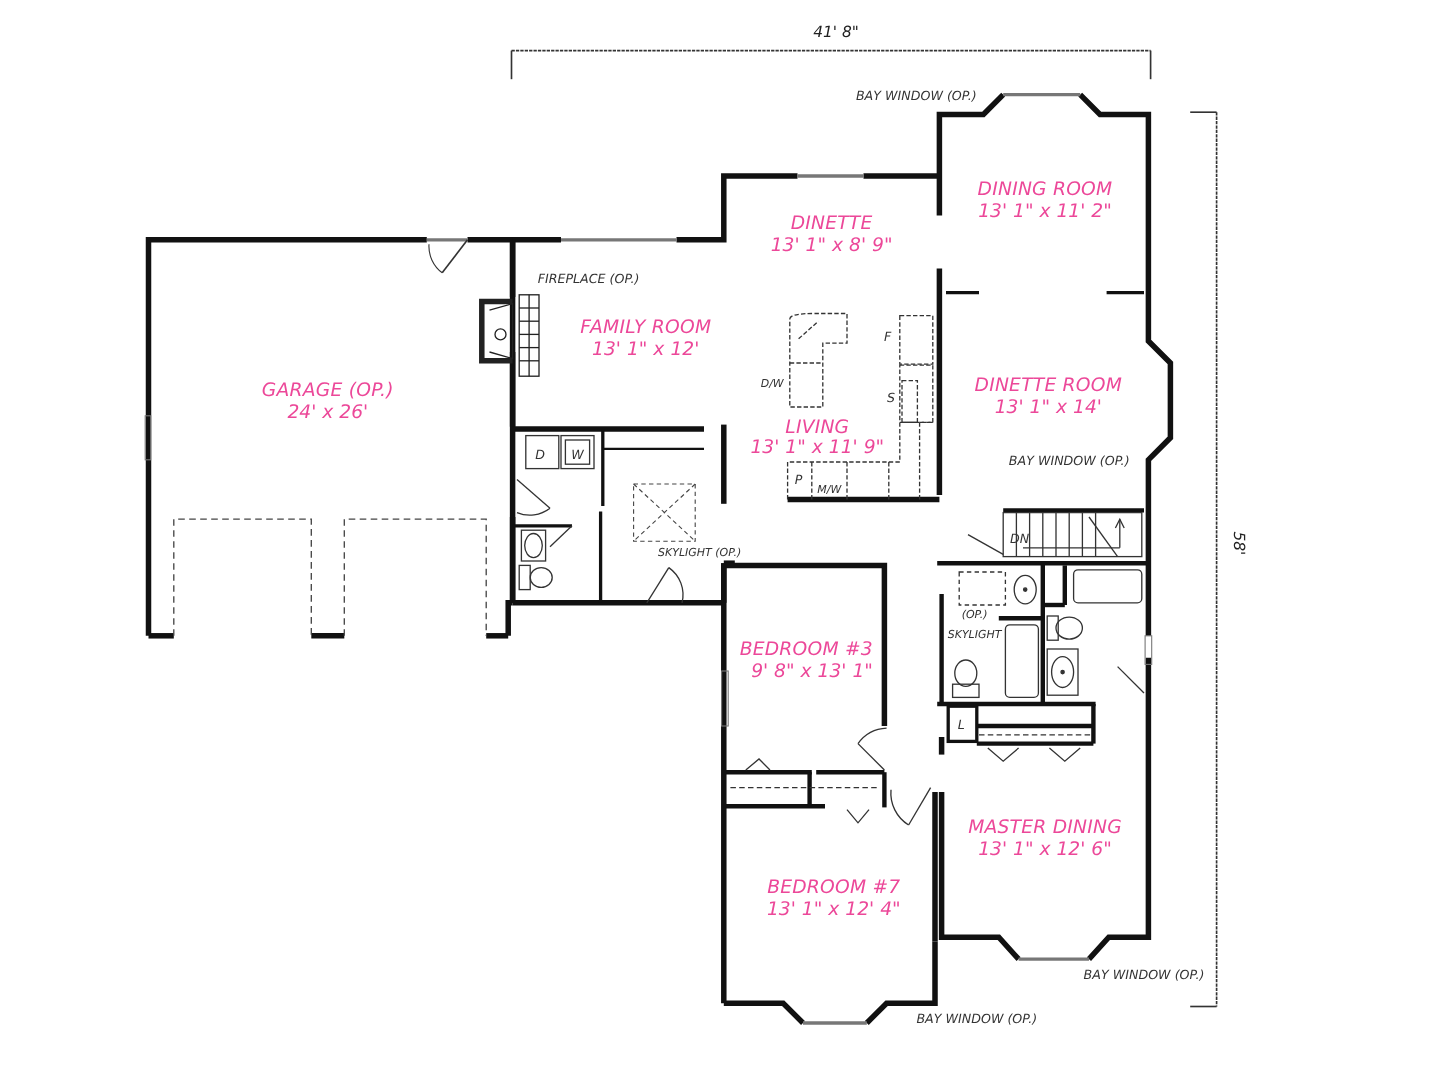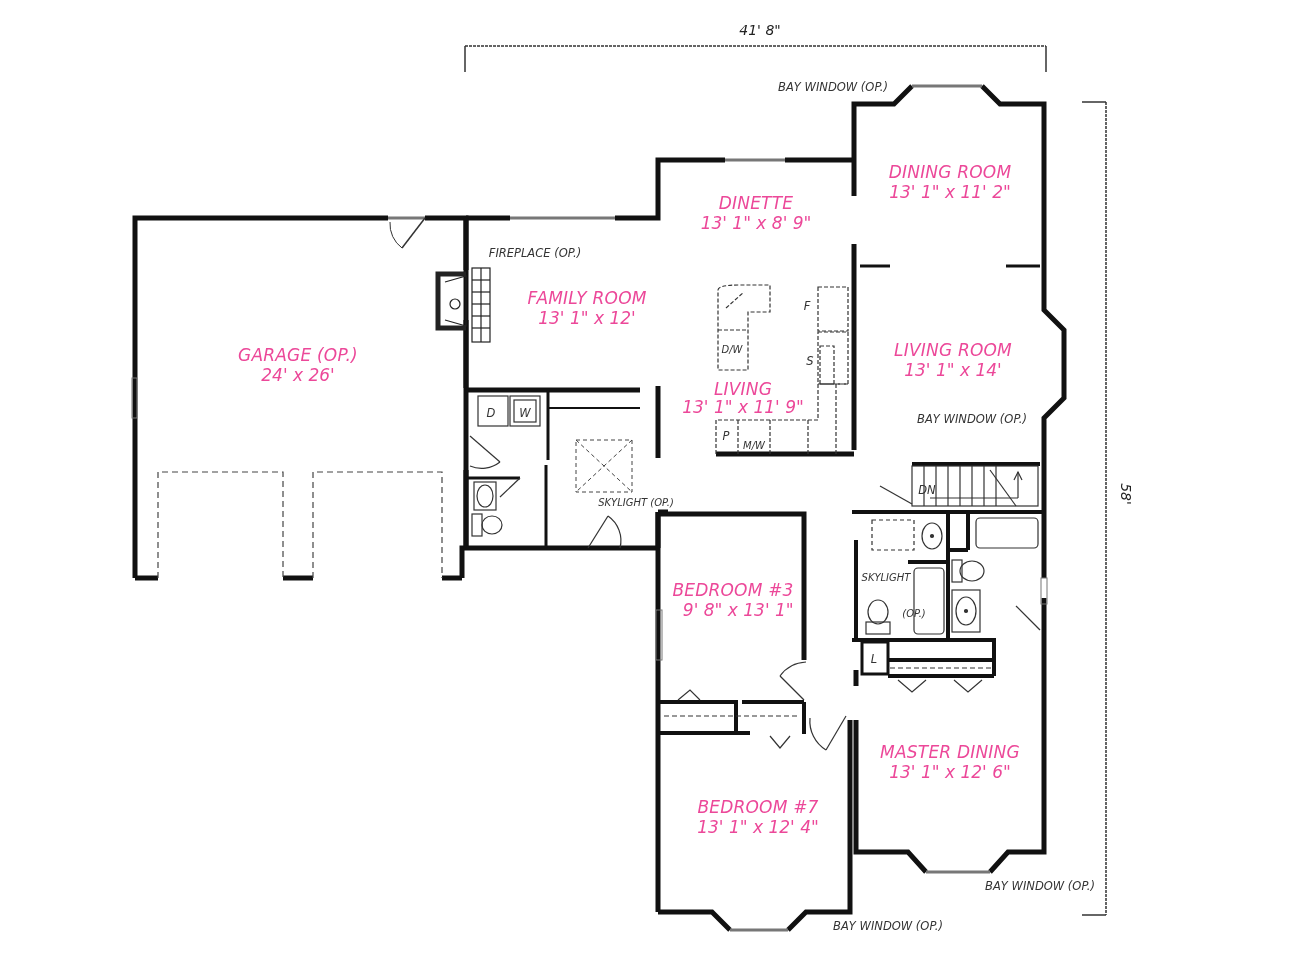--- a/index.html
+++ b/index.html
@@ -250,21 +250,21 @@
 </div>
 <div class="lbl" style="left:950px; top:162px;">
   <div class="room-name">DINING ROOM</div>
   <div class="room-dim">13' 1" x 11' 2"</div>
 </div>
 <div class="lbl" style="left:743px; top:379px;">
   <div class="room-name">LIVING</div>
   <div class="room-dim" style="margin-top:-2px;">13' 1" x 11' 9"</div>
 </div>
 <div class="lbl" style="left:953px; top:340px;">
-  <div class="room-name">LIVING ROOM</div>
+  <div class="room-name">DINETTE ROOM</div>
   <div class="room-dim">13' 1" x 14'</div>
 </div>
 <div class="lbl" style="left:733px; top:580px;text-align:right;">
   <div class="room-name">BEDROOM #3</div>
   <div class="room-dim">9' 8" x 13' 1"</div>
 </div>
 <div class="lbl" style="left:758px; top:797px;">
   <div class="room-name">BEDROOM #7</div>
   <div class="room-dim">13' 1" x 12' 4"</div>
 </div>
@@ -273,23 +273,23 @@
   <div class="room-dim">13' 1" x 12' 6"</div>
 </div>
 
 <div class="lbl small" style="left:535px; top:246px;">FIREPLACE (OP.)</div>
 <div class="lbl small" style="left:833px; top:80px;">BAY WINDOW (OP.)</div>
 <div class="lbl small" style="left:972px; top:412px;">BAY WINDOW (OP.)</div>
 <div class="lbl small" style="left:1040px; top:879px;">BAY WINDOW (OP.)</div>
 <div class="lbl small" style="left:888px; top:919px;">BAY WINDOW (OP.)</div>
 <div class="lbl tiny" style="left:636px; top:497px;">SKYLIGHT (OP.)</div>
 <div class="lbl tiny" style="left:886px; top:572px;">SKYLIGHT</div>
-<div class="lbl tiny" style="left:886px; top:608px;margin-left:28px;">(OP.)</div>
+<div class="lbl tiny" style="left:886px; top:554px;">(OP.)</div>
 
 <div class="lbl small" style="left:491px; top:406px;">D</div>
 <div class="lbl small" style="left:525px; top:406px;">W</div>
-<div class="lbl tiny" style="left:732px; top:344px;">D/W</div>
+<div class="lbl tiny" style="left:702px; top:344px;">D/W</div>
 <div class="lbl small" style="left:807px; top:299px;">F</div>
 <div class="lbl small" style="left:810px; top:354px;">S</div>
 <div class="lbl small" style="left:726px; top:429px;">P</div>
 <div class="lbl tiny" style="left:754px; top:440px;text-align:center;">M/W</div>
 <div class="lbl small" style="left:927px; top:483px;">DN</div>
 <div class="lbl small" style="left:874px; top:652px;">L</div>
 
 </body></html>

